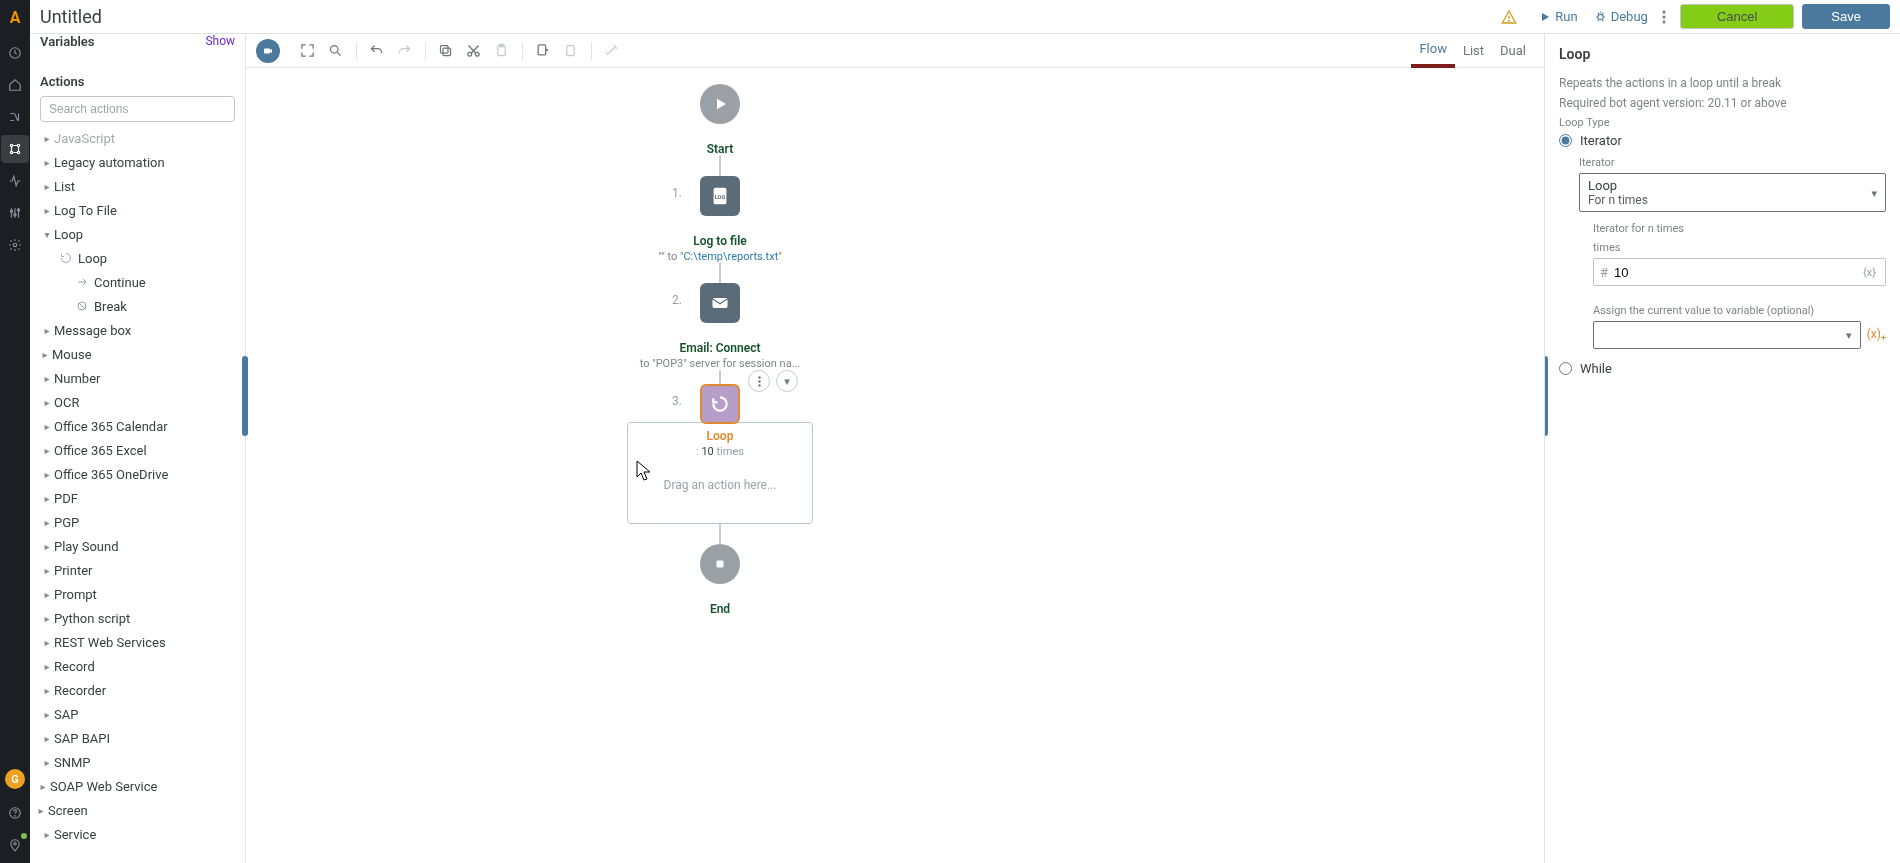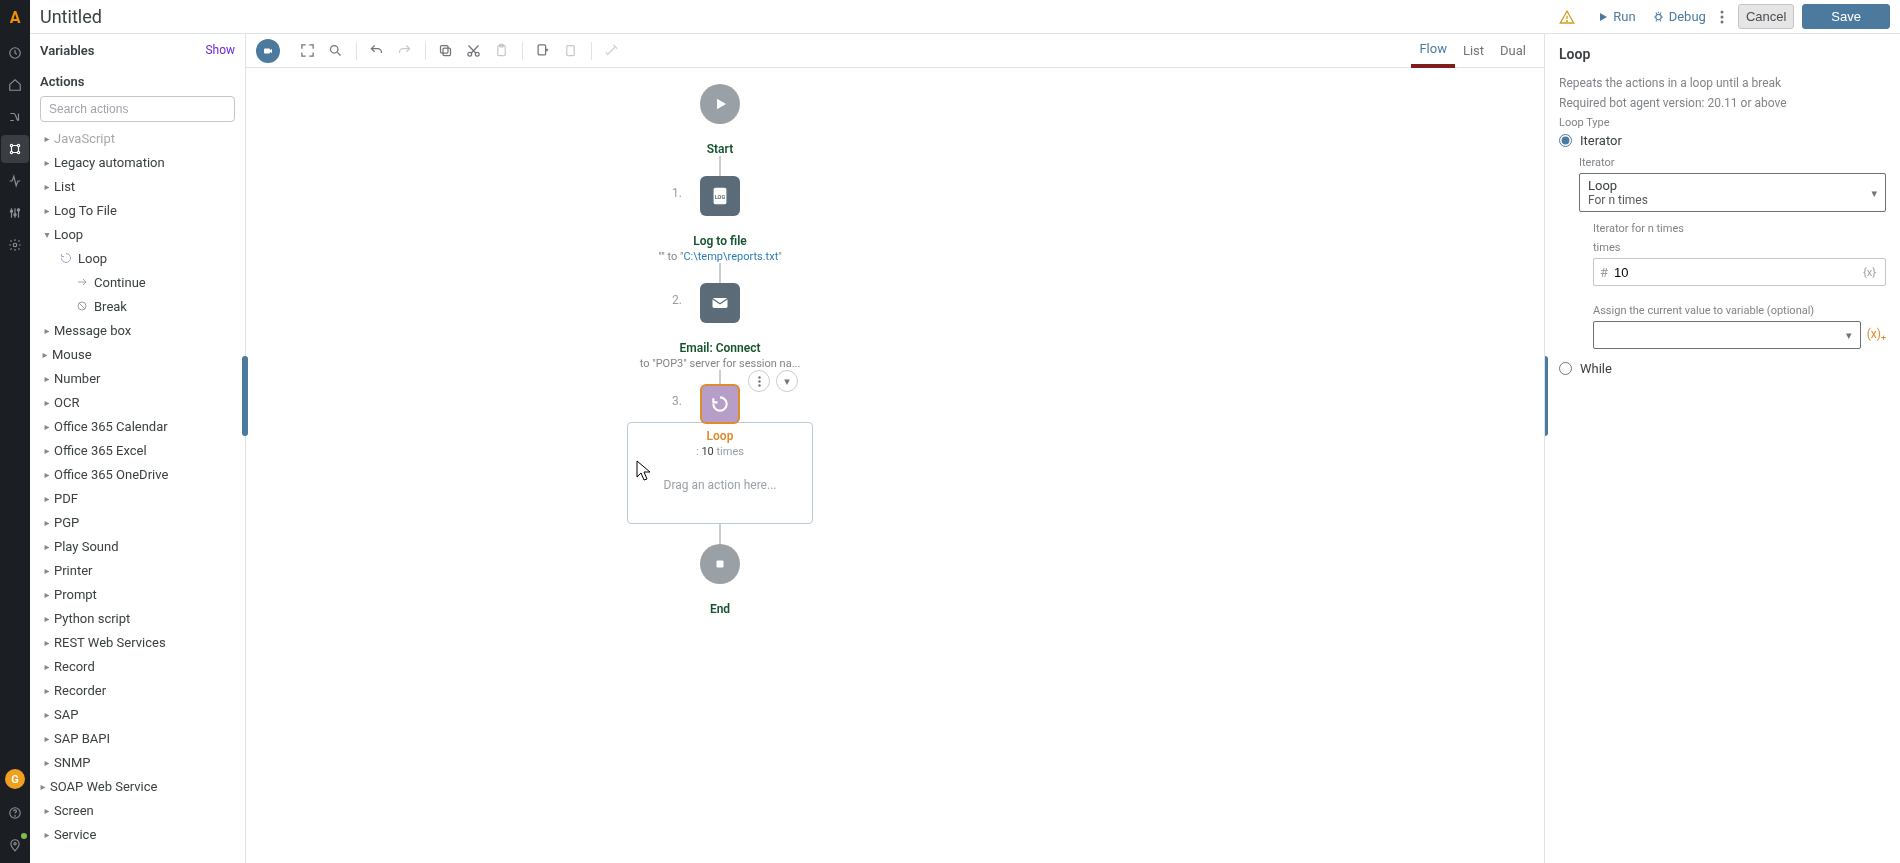--- a/index.html
+++ b/index.html
@@ -17,29 +17,29 @@
 
 .main { flex: 1; display: flex; flex-direction: column; }
 
 
 .header { height: 34px; border-bottom: 1px solid #e1e4e6; display: flex; align-items: center; padding: 0 10px; }
 .header .title { font-size: 18px; font-weight: 400; color: #3b4043; }
 .header .grow { flex: 1; }
 .header .warn { color: #d0a020; margin-right: 14px; }
 .header .hbtn { display: flex; align-items: center; gap: 4px; color: #4c7a9e; margin: 0 8px; cursor: pointer; font-size: 13px; }
 .header .menu3 { color: #707478; margin: 0 6px; cursor: pointer; }
-.header .btn { border: 1px solid #c2c6ca; background: #e5e5e5; padding: 4px 7px; border-radius: 3px; margin-left: 8px; cursor: pointer; font-size: 13px; color: #4a4e52; }
+.header .btn { border: 1px solid #c2c6ca; background: #84cc16; padding: 4px 36px; border-radius: 3px; margin-left: 8px; cursor: pointer; font-size: 13px; color: #4a4e52; }
 .header .btn.primary { background: #4c7a9e; border-color: #4c7a9e; color: #fff; padding: 4px 28px; }
 
 
 .body { flex: 1; display: flex; overflow: hidden; }
 
 
 .panel-left { width: 216px; border-right: 1px solid #e1e4e6; display: flex; flex-direction: column; position: relative; }
-.pl-head { height: 32px; display: flex; align-items: center; padding: 0 10px; justify-content: space-between; }
+.pl-head { height: 32px; display: flex; padding: 0 10px; justify-content: space-between; }
 .pl-head .t { font-weight: 600; font-size: 13px; color: #3b4043; }
 .pl-head .show { color: #6d28d9; font-size: 12px; cursor: pointer; }
 .pl-head2 { height: 30px; display: flex; align-items: center; padding: 0 10px; font-weight: 600; font-size: 13px; }
 .search { margin: 0 10px 4px; }
 .search input { width: 100%; height: 26px; padding: 0 8px; border: 1px solid #c2c6ca; border-radius: 4px; font-size: 12px; }
 .search input::placeholder { color: #a0a4a8; }
 .tree { flex: 1; overflow-y: auto; position: relative; }
 .tree-inner { padding-bottom: 10px; }
 .tree .node { height: 24px; display: flex; align-items: center; cursor: pointer; color: #3b4043; font-size: 13px; white-space: nowrap; }
 .tree .chev { width: 14px; text-align: center; color: #888; font-size: 10px; }
@@ -344,21 +344,21 @@
                 <span>SAP BAPI</span>
               </div>
             <div class="node" style="padding-left:10px">
                 <span class="chev right"></span>
                 <span>SNMP</span>
               </div>
             <div class="node" style="padding-left:6px">
                 <span class="chev right"></span>
                 <span>SOAP Web Service</span>
               </div>
-            <div class="node" style="padding-left:10px">
+            <div class="node" style="padding-left:4px">
                 <span class="chev right"></span>
                 <span>Screen</span>
               </div>
             <div class="node" style="padding-left:10px">
                 <span class="chev right"></span>
                 <span>Service</span>
               </div>
           </div>
         </div>
         <div class="vhandle"></div>

